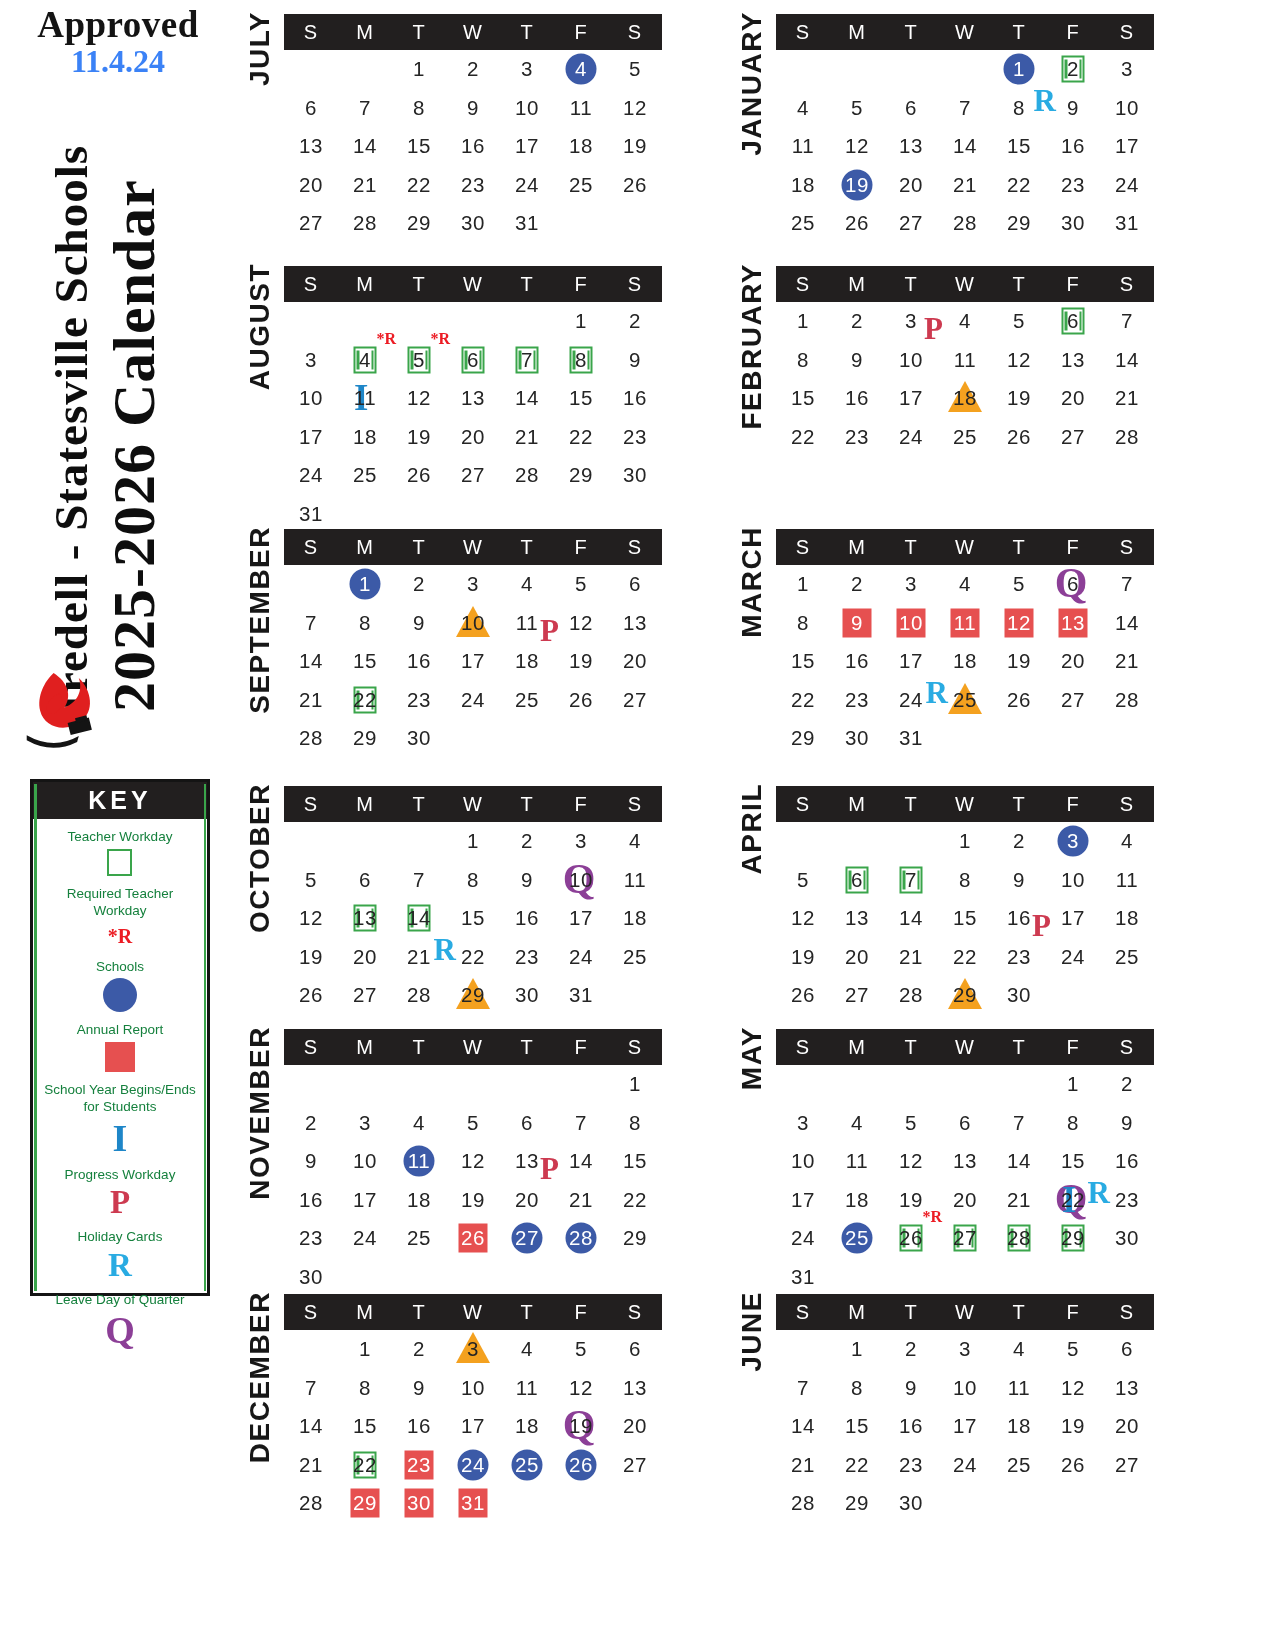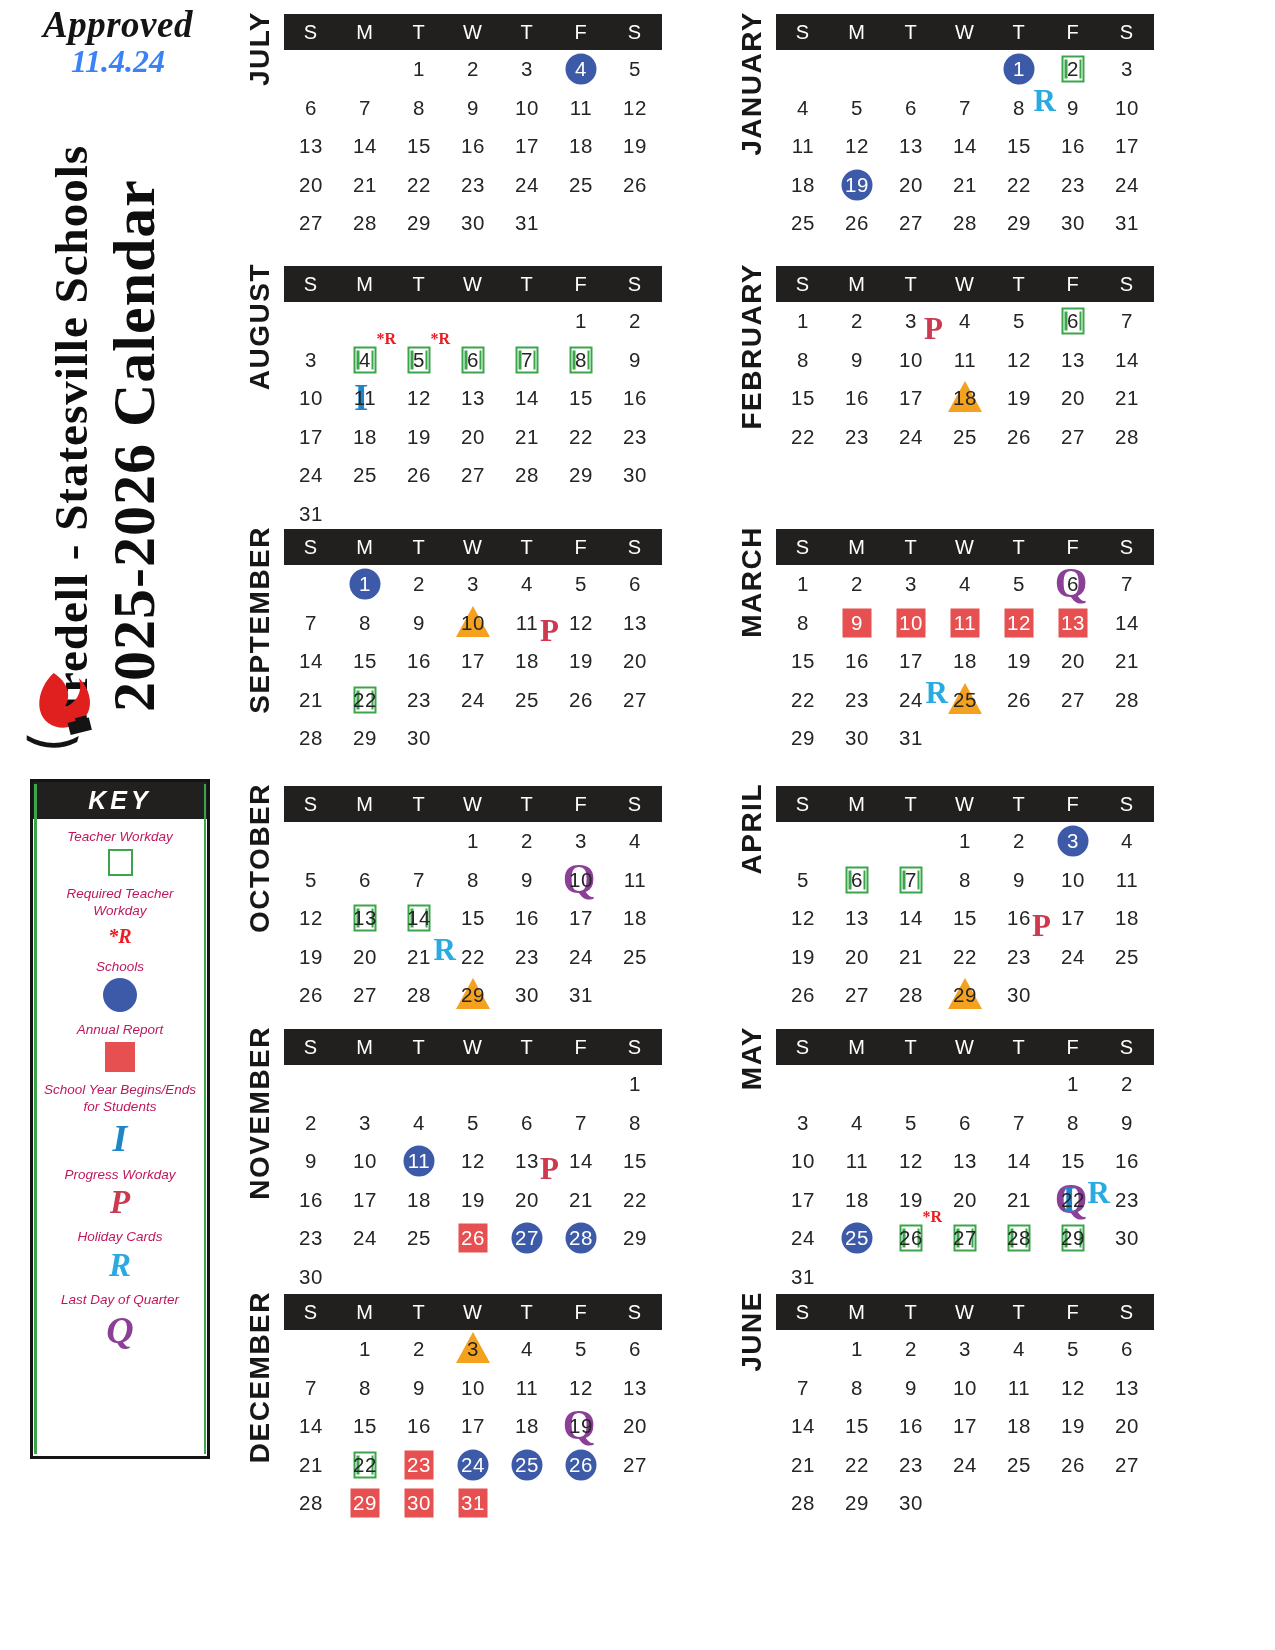--- a/index.html
+++ b/index.html
@@ -3,39 +3,39 @@
 <meta charset="utf-8">
 <style>
   html,body { margin:0; padding:0; }
   body {
     width:1275px; height:1650px; position:relative; background:#ffffff;
     font-family:"Liberation Sans", sans-serif; overflow:hidden;
   }
 
   
   .approved { position:absolute; left:16px; top:6px; width:204px; text-align:center;
-    font-family:"Liberation Serif", serif; font-weight:bold;font-style:italic; }
+    font-family:"Liberation Serif", serif; font-weight:bold; }
   .approved .l1 { font-size:37px; color:#141414; letter-spacing:.5px; line-height:1.05; }
   .approved .l2 { font-size:32px; color:#3b82f6; line-height:1.0; }
 
   .vtitle { position:absolute; writing-mode:vertical-rl; transform:rotate(180deg);
     font-family:"Liberation Serif", serif; font-weight:bold; color:#0e0e0e; white-space:nowrap; }
   #title-school  { left:44px;  bottom:938px; font-size:47px; letter-spacing:1px; }
   #title-year    { left:100px; bottom:938px; font-size:60px; letter-spacing:1px; }
 
   .logo { position:absolute; left:18px; top:668px; width:88px; height:84px; }
 
   
-  .key { position:absolute; left:30px; top:779px; width:180px; height:680px;
-    border:3px solid #141414; background:#fff; box-sizing:border-box;font-style:italic; }
+  .key { position:absolute; left:30px; top:779px; width:180px; height:517px;
+    border:3px solid #141414; background:#fff; box-sizing:border-box; }
   .key-header { height:37px; background:#221f1f; color:#fff; display:flex; align-items:center;
     justify-content:center; font-size:25px; font-weight:bold; letter-spacing:4px; }
   .key-items { display:flex; flex-direction:column; align-items:center; padding:9px 4px 0 4px; }
   .key-item { text-align:center; margin-bottom:9px; }
-  .key-label { font-size:13.5px; color:#be185d; line-height:1.3; }
+  .key-label { font-size:13.5px; color:#15803d; line-height:1.3; }
   .key-icon { margin-top:3px; display:flex; justify-content:center; align-items:center; min-height:26px; }
 
   
   #col-left  { position:absolute; left:284px; top:0; width:378px; height:1650px; }
   #col-right { position:absolute; left:776px; top:0; width:378px; height:1650px; }
   .month { position:absolute; left:0; width:378px; }
   .vlabel { position:absolute; left:-40px; top:-3px; writing-mode:vertical-rl; transform:rotate(180deg);
     font-weight:800; font-size:28px; letter-spacing:1.5px; color:#171717; white-space:nowrap; }
   .dow { width:378px; height:36px; background:#221f1f; display:flex; }
   .dowc { flex:1; color:#fff; font-size:20px; display:flex; align-items:center; justify-content:center;
@@ -135,21 +135,21 @@
           <span class="mk mk-P letter-mk ki">P</span>
         </div>
       </div>
       <div class="key-item">
         <div class="key-label">Holiday Cards</div>
         <div class="key-icon">
           <span class="mk mk-R letter-mk ki">R</span>
         </div>
       </div>
       <div class="key-item">
-        <div class="key-label">Last Day of Quarter</div>
+        <div class="key-label">Leave Day of Quarter</div>
         <div class="key-icon">
           <span class="mk mk-Q letter-mk ki">Q</span>
         </div>
       </div>
     </div>
 </div>
 
 <div id="col-left">
     <div class="month" style="top: 14px;">
       <div class="vlabel">JULY</div>

